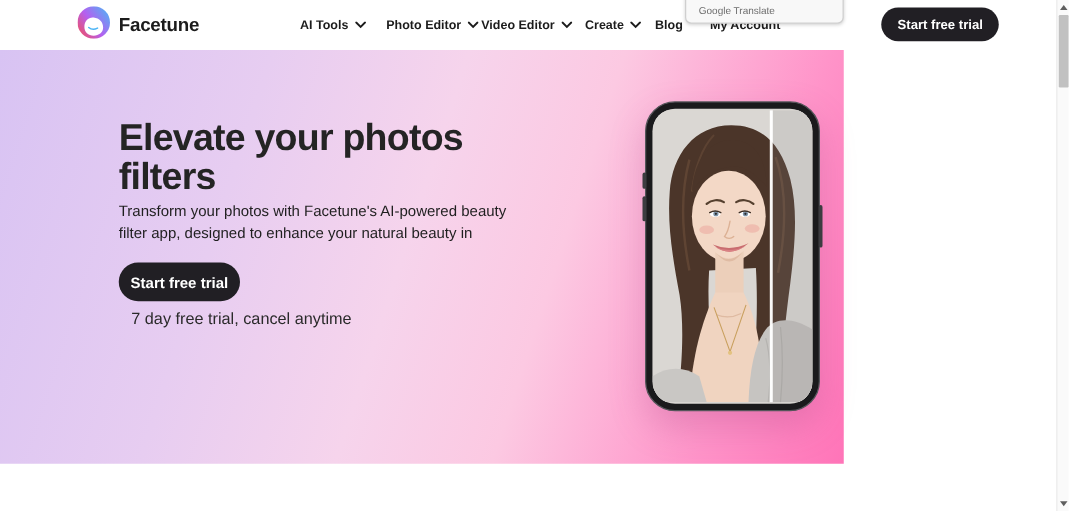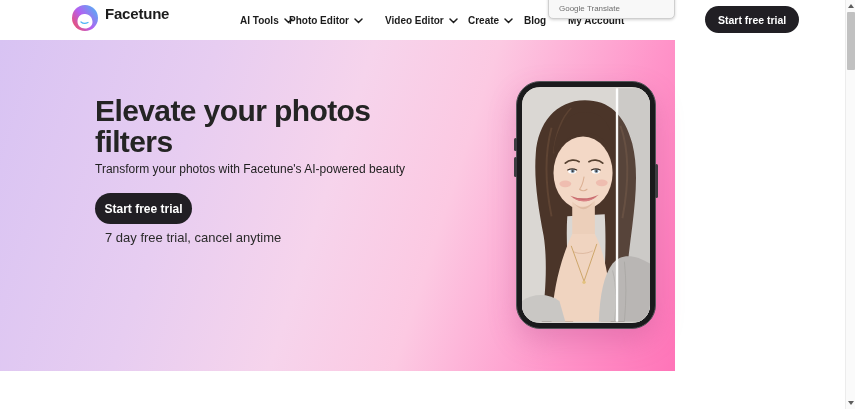--- a/index.html
+++ b/index.html
@@ -3,26 +3,26 @@
 <meta charset="utf-8">
 <style>
   * { margin:0; padding:0; box-sizing:border-box; }
   html,body { width:855px; height:409px; overflow:hidden; background:#fff;
     font-family:"Liberation Sans", sans-serif; }
   .page { position:relative; width:855px; height:409px; }
 
   
   .navbar { position:absolute; top:0; left:0; width:845px; height:40px;
     background:#fff; z-index:10; }
-  .brand { position:absolute; left:72px; top:5px; display:flex; align-items:flex-start;
+  .brand { position:absolute; left:62px; top:5px; display:flex; align-items:center;
     gap:7px; cursor:pointer; }
   .brand-text { font-size:15px; font-weight:700; color:#1c1c1c; letter-spacing:-0.2px; }
   .nav-item { position:absolute; top:0; height:40px; display:flex; align-items:center;
     gap:5px; font-size:10px; font-weight:700; color:#1c1c1c; cursor:pointer; white-space:nowrap; }
-  .ni-0 { left:240px; } .ni-1 { left:289px; } .ni-2 { left:385px; }
+  .ni-0 { left:240px; } .ni-1 { left:309px; } .ni-2 { left:385px; }
   .ni-3 { left:468px; } .ni-4 { left:524px; } .ni-5 { left:568px; }
   .nav-cta { position:absolute; left:705px; top:6px; height:27px; padding:0 13px;
     border:none; border-radius:14px; background:#211f24; color:#fff;
     font-size:10.5px; font-weight:700; font-family:"Liberation Sans", sans-serif;
     cursor:pointer; display:flex; align-items:center; }
 
   
   .gt-tooltip { position:absolute; left:548px; top:-8px; width:127px; height:27px;
     background:#f8f8f8; border:1px solid #cfcfcf; border-radius:5px;
     box-shadow:0 1px 3px rgba(0,0,0,0.18); z-index:30;
@@ -134,20 +134,21 @@
   </div>
 
   <section class="hero">
     <div class="hero-text">
       <h1 class="hero-title">
         <span>Elevate your photos</span>
         <span>filters</span>
       </h1>
       <p class="hero-desc">
         <span>Transform your photos with Facetune's AI-powered beauty</span>
+        <span>filter app, designed to enhance your natural beauty in</span>
       </p>
       <button class="hero-cta">Start free trial</button>
       <div class="hero-note">7 day free trial, cancel anytime</div>
     </div>
 
     <div class="phone">
       <div class="btn-side btn-vol1"></div>
       <div class="btn-side btn-vol2"></div>
       <div class="btn-side btn-power"></div>
       <div class="screen">

